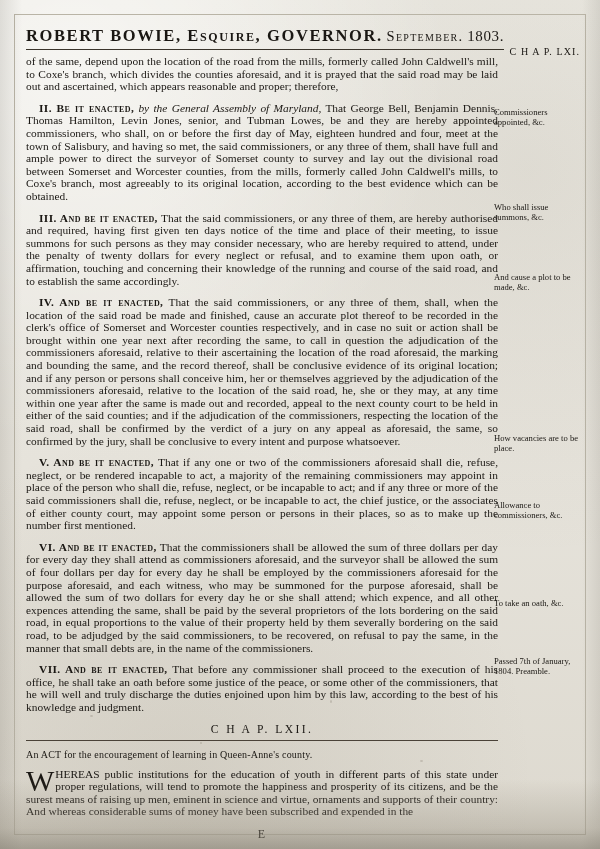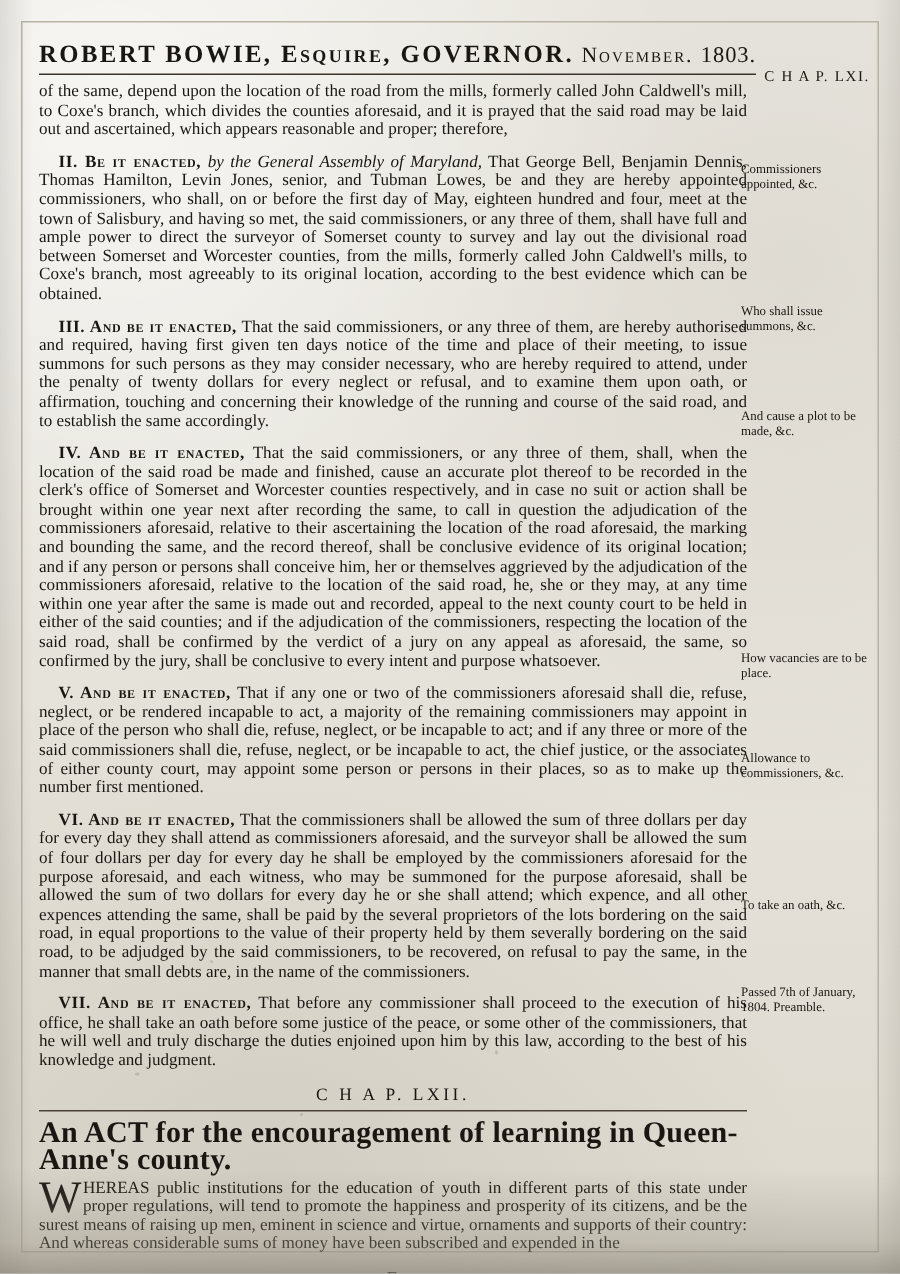--- a/index.html
+++ b/index.html
@@ -136,26 +136,25 @@
     font-size: 11.6px;
     margin: 2px 0 4px 0;
     width: 472px;
   }
   .rule {
     width: 472px;
     border-top: 1px solid #4a4238;
     margin: 1px 0 5px 0;
   }
   .acttitle {
-    font-size: 20px;
+    font-size: 10px;
     line-height: 18px;
     margin: 0 0 4px 0;
     width: 472px;
     letter-spacing: 0.2px;
-    font-weight: bold;
   }
   .dropwrap {
     position: relative;
     width: 472px;
   }
   .dropcap {
     float: left;
     font-size: 30px;
     line-height: 24px;
     padding: 1px 1px 0 0;
@@ -189,21 +188,21 @@
 </head>
 <body>
 
 <div class="page">
   <div class="sheet"></div>
 
   <div class="content">
 
     <div class="hdr">
       <span class="title">ROBERT BOWIE, Esquire, GOVERNOR.</span>
-      <span class="month">November.</span>
+      <span class="month">September.</span>
       <span class="year">1803.</span>
     </div>
 
     <div class="cols">
       <div class="maincol">
 
         <p class="para first">of the same, depend upon the location of the road from the mills, formerly called John Caldwell's mill, to Coxe's branch, which divides the counties aforesaid, and it is prayed that the said road may be laid out and ascertained, which appears reasonable and proper; therefore,</p>
 
         <p class="para indent"><span class="sc bold">II. Be it enacted,</span> <span class="ital">by the General Assembly of Maryland,</span> <span>That George Bell, Benjamin Dennis, Thomas Hamilton, Levin Jones, senior, and Tubman Lowes, be and they are hereby appointed commissioners, who shall, on or before the first day of May, eighteen hundred and four, meet at the town of Salisbury, and having so met, the said commissioners, or any three of them, shall have full and ample power to direct the surveyor of Somerset county to survey and lay out the divisional road between Somerset and Worcester counties, from the mills, formerly called John Caldwell's mills, to Coxe's branch, most agreeably to its original location, according to the best evidence which can be obtained.</span></p>
 

